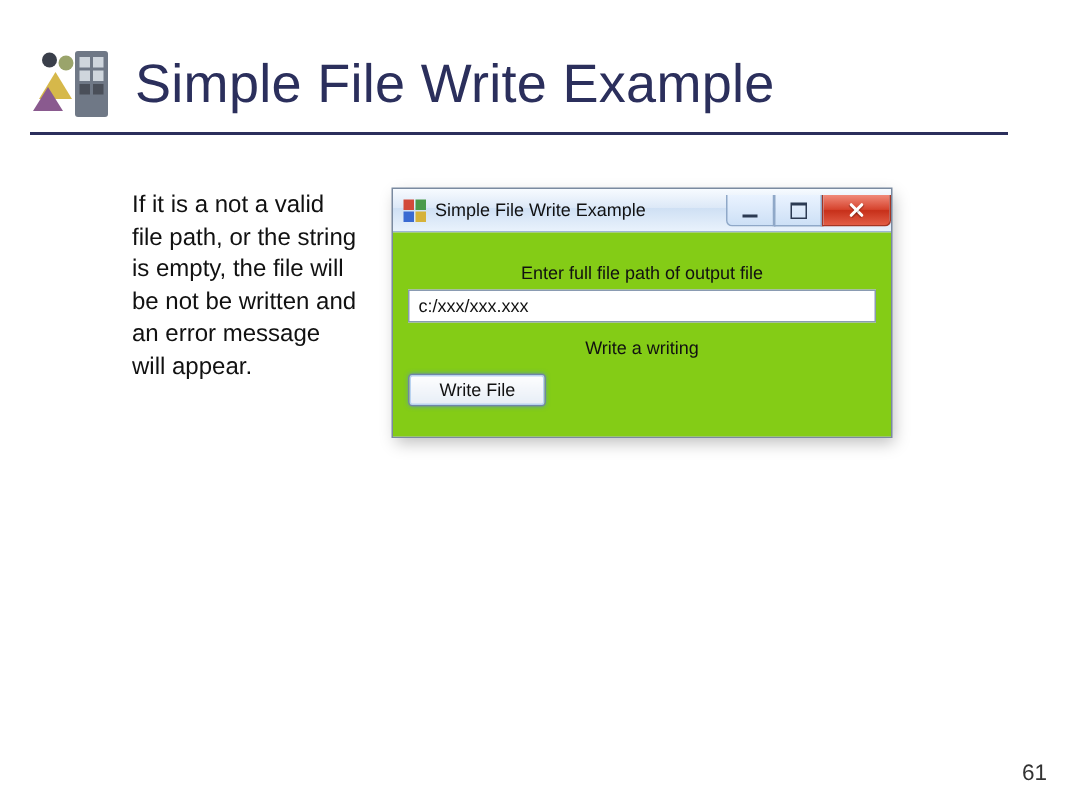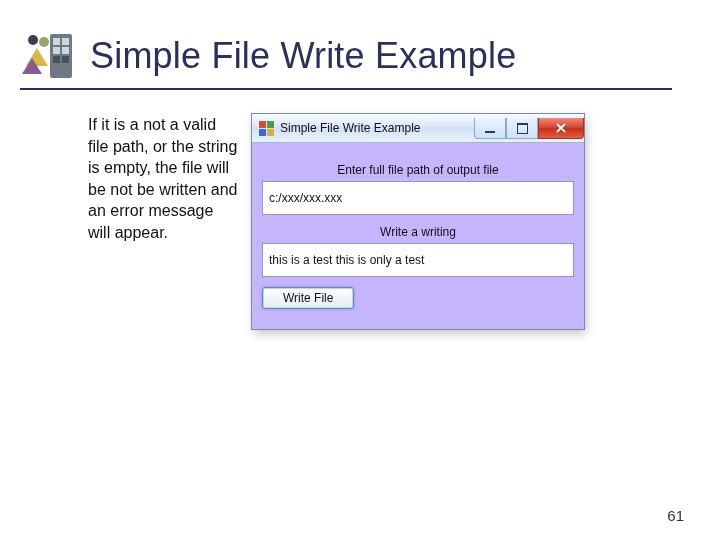--- a/index.html
+++ b/index.html
@@ -2,43 +2,43 @@
 <html><head>
 <meta charset="utf-8">
 <style>
 html,body{margin:0;padding:0}
 body{width:720px;height:540px;background:#fff;font-family:Arial,Helvetica,sans-serif;position:relative;box-sizing:border-box}
 .slide{position:absolute;inset:0;padding:28px 24px 0 16px;box-sizing:border-box}
 .header{display:flex;align-items:center;gap:14px;border-bottom:2px solid #2b2f5c;padding-bottom:4px;margin-left:4px;margin-right:24px}
 .logo{width:56px;height:56px;flex:0 0 56px;position:relative}
 .logo svg{width:56px;height:56px}
 .title{font-size:36px;color:#2b2f5c;font-weight:400;letter-spacing:.2px;white-space:nowrap}
-.body{display:flex;gap:14px;margin-top:24px;padding-left:72px}
+.body{display:flex;gap:24px;margin-top:36px;padding-left:72px}
 .para{width:150px;font-size:16px;line-height:1.35;color:#111}
 .appwin{width:332px;box-shadow:0 0 0 1px #7a8aa0,2px 4px 10px rgba(0,0,0,.25);background:#f0f0f0;font-family:"Segoe UI",Tahoma,sans-serif}
 .titlebar{height:28px;display:flex;align-items:center;background:linear-gradient(#f7fbff,#dce8f7 45%,#cfe0f4 46%,#e9f2fc);border-bottom:1px solid #9fb6d4;padding:0 0 0 6px}
 .appicon{width:16px;height:16px;margin-right:6px;display:flex;flex-wrap:wrap;box-sizing:border-box}
 .appicon span{width:7px;height:7px;margin:.5px;display:inline-block}
 .apptitle{font-size:12px;color:#111;flex:1;white-space:nowrap;overflow:hidden}
 .winbtns{display:flex;height:20px;margin-top:0}
 .wb{width:30px;height:20px;margin-left:0;border:1px solid #8fa8c8;border-top:none;background:linear-gradient(#eaf3ff,#cde0f6);display:flex;align-items:center;justify-content:center;font-size:10px;color:#2b3a52;position:relative}
 .wb.min{border-bottom-left-radius:4px}
 .wb.close{width:44px;background:linear-gradient(#f08a7a,#d6442e 48%,#c7301a 52%,#e25c45);border-color:#a33524;color:#fff;border-bottom-right-radius:4px}
 .wb.close::before,.wb.close::after{content:"";position:absolute;width:12px;height:2px;background:#fff;border-radius:1px;box-shadow:0 1px 0 rgba(0,0,0,.2)}
 .wb.close::before{transform:rotate(45deg)}
 .wb.close::after{transform:rotate(-45deg)}
 .wb.min::after{content:"";position:absolute;bottom:5px;width:10px;height:2px;background:#2b3a52}
 .wb.max::after{content:"";position:absolute;width:9px;height:8px;border:1px solid #2b3a52;border-top-width:2px}
-.client{padding:10px 10px 14px;background:#c4b5fd}
+.client{padding:10px 10px 14px;background:#84cc16}
 .lbl{text-align:center;font-size:12px;color:#111;margin:10px 0 4px}
-.txt{width:100%;box-sizing:border-box;border:1px solid #8a9bb2;background:#fff;padding:3px 6px;font-size:12px;color:#111;font-family:"Segoe UI",Tahoma,sans-serif;height:34px}
+.txt{width:100%;box-sizing:border-box;border:1px solid #8a9bb2;background:#fff;padding:3px 6px;font-size:12px;color:#111;font-family:"Segoe UI",Tahoma,sans-serif;height:22px}
 .btnrow{display:flex;margin:10px 0 6px}
 .btn{padding:3px 20px;font-size:12px;border:1px solid #6f86a6;border-radius:3px;background:linear-gradient(#fefefe,#e6edf6);box-shadow:0 0 0 1px #b9d3f0 inset,0 0 3px rgba(80,140,220,.6);color:#111}
 .status{width:100%;box-sizing:border-box;border:1px solid #8a9bb2;background:#fff;padding:3px 6px;font-size:12px;color:#111;height:22px;margin-top:8px}
-.pagenum{position:absolute;right:36px;bottom:16px;font-size:15px;color:#333}
+.pagenum{position:absolute;right:22px;bottom:16px;font-size:15px;color:#333}
 </style>
 </head>
 <body>
 
 <div class="slide">
   <div class="header">
     <div class="logo">
       <svg viewBox="0 0 56 56">
         <rect x="30" y="6" width="22" height="44" rx="2" fill="#6f7886"></rect>
         <rect x="33" y="10" width="7" height="7" fill="#cfd6dd"></rect>
@@ -71,21 +71,20 @@
         <div class="winbtns">
           <div class="wb min"></div>
           <div class="wb max"></div>
           <div class="wb close"></div>
         </div>
       </div>
       <div class="client">
         <div class="lbl">Enter full file path of output file</div>
         <input class="txt" value="c:/xxx/xxx.xxx" style="">
         <div class="lbl">Write a writing</div>
-        <input class="txt" value="this is a test this is only a test" style="">
         <div class="btnrow">
           <button class="btn">Write File</button>
         </div>
       </div>
     </div>
   </div>
 
   <div class="pagenum">61</div>
 </div>
 

